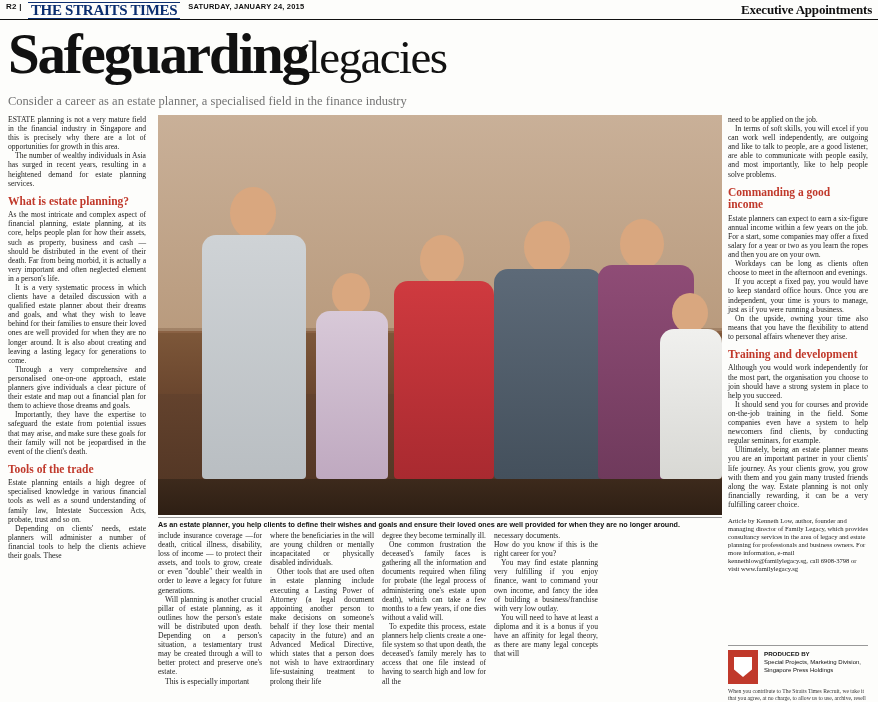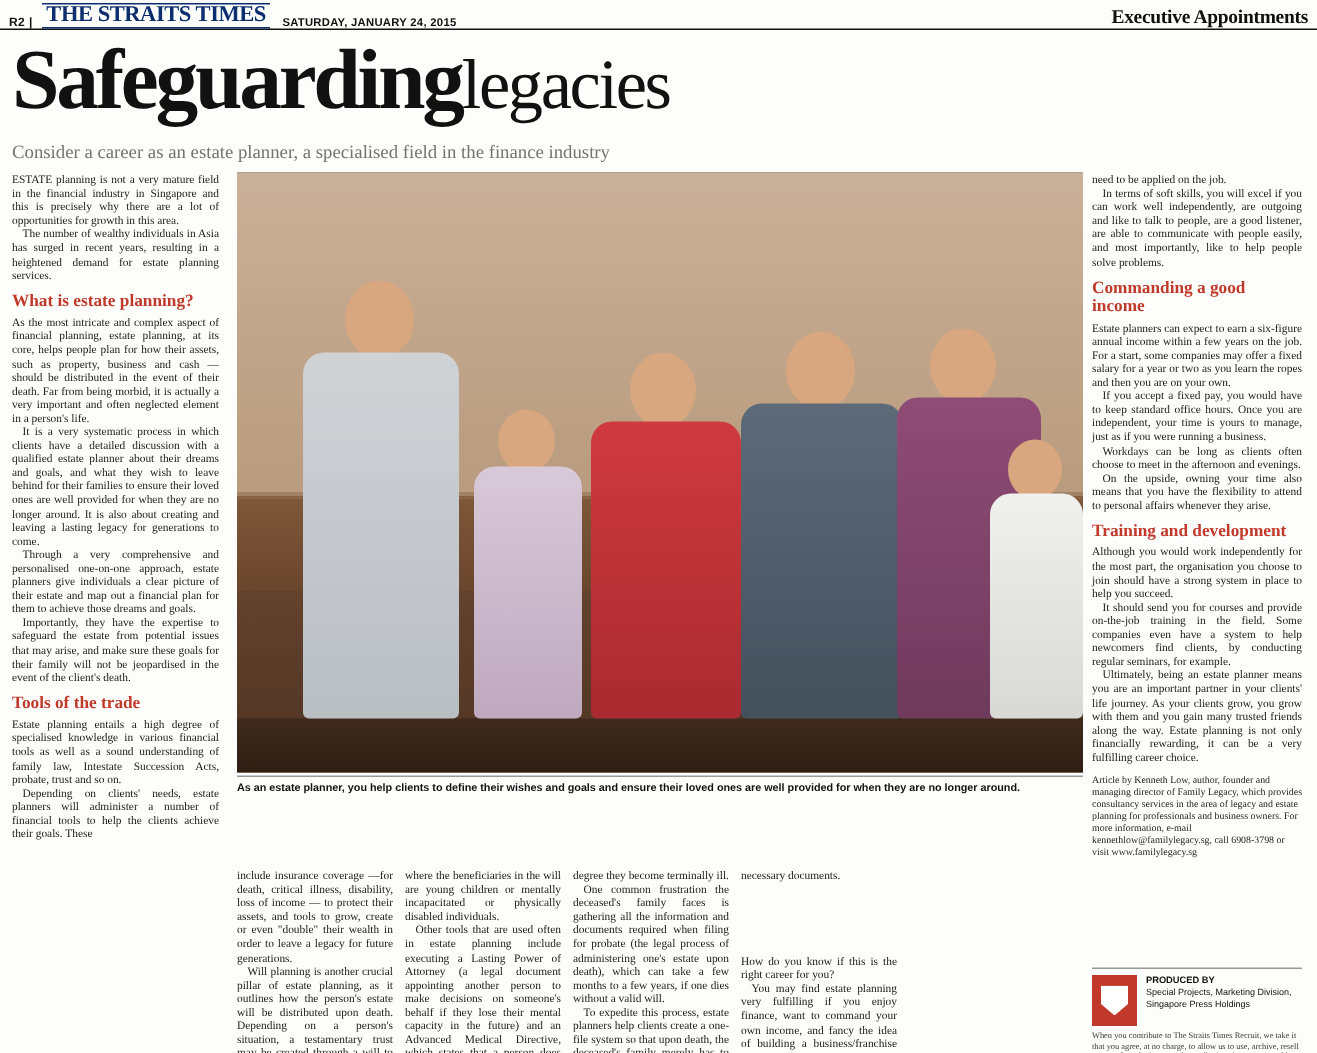--- a/index.html
+++ b/index.html
@@ -8,21 +8,21 @@
     width: 878px; height: 702px;
     background: #fdfdfb;
     font-family: "Liberation Serif", serif;
     color: #111;
     overflow: hidden;
   }
   .page { position: relative; width: 878px; height: 702px; padding: 0; }
 
   
   .masthead {
-    display: flex; align-items: flex-end;
+    display: flex; align-items: flex-start;
     height: 20px;
     padding: 2px 6px 0 6px;
     border-bottom: 1.6px solid #111;
   }
   .page-num {
     font-family: "Liberation Sans", sans-serif;
     font-size: 8px; font-weight: bold; color: #111;
     margin-right: 6px; letter-spacing: .3px;
   }
   .st-logo {
@@ -133,21 +133,21 @@
   }
 
   
   .bcol {
     position: absolute;
     font-size: 7.6px; line-height: 9.1px;
     text-align: justify; color:#1a1a1a;
     top: 416px;
   }
   .bcol p { margin:0; text-indent:7px; }
-  .bcol p.first { text-indent:0;margin-top:48px; }
+  .bcol p.first { text-indent:0; }
 
   #b1 { left: 158px; width: 104px; }
   #b2 { left: 270px; width: 104px; }
   #b3 { left: 382px; width: 104px; }
   #b4 { left: 494px; width: 104px; }
 
   
   #r1 { left: 728px; top: 0; width: 140px; }
 
   .credit {
@@ -265,30 +265,31 @@
     <div class="bcol" id="b3">
       <p class="first">degree they become terminally ill.</p>
       <p>One common frustration the deceased's family faces is gathering all the information and documents required when filing for probate (the legal process of administering one's estate upon death), which can take a few months to a few years, if one dies without a valid will.</p>
       <p>To expedite this process, estate planners help clients create a one-file system so that upon death, the deceased's family merely has to access that one file instead of having to search high and low for all the</p>
     </div>
 
     <div class="bcol" id="b4">
       <p class="first">necessary documents.</p>
       <p class="first">How do you know if this is the right career for you?</p>
       <p>You may find estate planning very fulfilling if you enjoy finance, want to command your own income, and fancy the idea of building a business/franchise with very low outlay.</p>
+      <p>You will need to have at least a diploma and it is a bonus if you have an affinity for legal theory, as there are many legal concepts that will</p>
     </div>
 
     <div class="col" id="r1">
       <p class="first">need to be applied on the job.</p>
       <p>In terms of soft skills, you will excel if you can work well independently, are outgoing and like to talk to people, are a good listener, are able to communicate with people easily, and most importantly, like to help people solve problems.</p>
 
       <div class="subhead">Commanding a good income</div>
       <p class="first">Estate planners can expect to earn a six-figure annual income within a few years on the job. For a start, some companies may offer a fixed salary for a year or two as you learn the ropes and then you are on your own.</p>
+      <p>Workdays can be long as clients often choose to meet in the afternoon and evenings.</p>
       <p>If you accept a fixed pay, you would have to keep standard office hours. Once you are independent, your time is yours to manage, just as if you were running a business.</p>
-      <p>Workdays can be long as clients often choose to meet in the afternoon and evenings.</p>
       <p>On the upside, owning your time also means that you have the flexibility to attend to personal affairs whenever they arise.</p>
 
       <div class="subhead">Training and development</div>
       <p class="first">Although you would work independently for the most part, the organisation you choose to join should have a strong system in place to help you succeed.</p>
       <p>It should send you for courses and provide on-the-job training in the field. Some companies even have a system to help newcomers find clients, by conducting regular seminars, for example.</p>
       <p>Ultimately, being an estate planner means you are an important partner in your clients' life journey. As your clients grow, you grow with them and you gain many trusted friends along the way. Estate planning is not only financially rewarding, it can be a very fulfilling career choice.</p>
 
       <div class="credit">Article by Kenneth Low, author, founder and managing director of Family Legacy, which provides consultancy services in the area of legacy and estate planning for professionals and business owners. For more information, e-mail kennethlow@familylegacy.sg, call 6908-3798 or visit www.familylegacy.sg</div>
     </div>
   </div>

